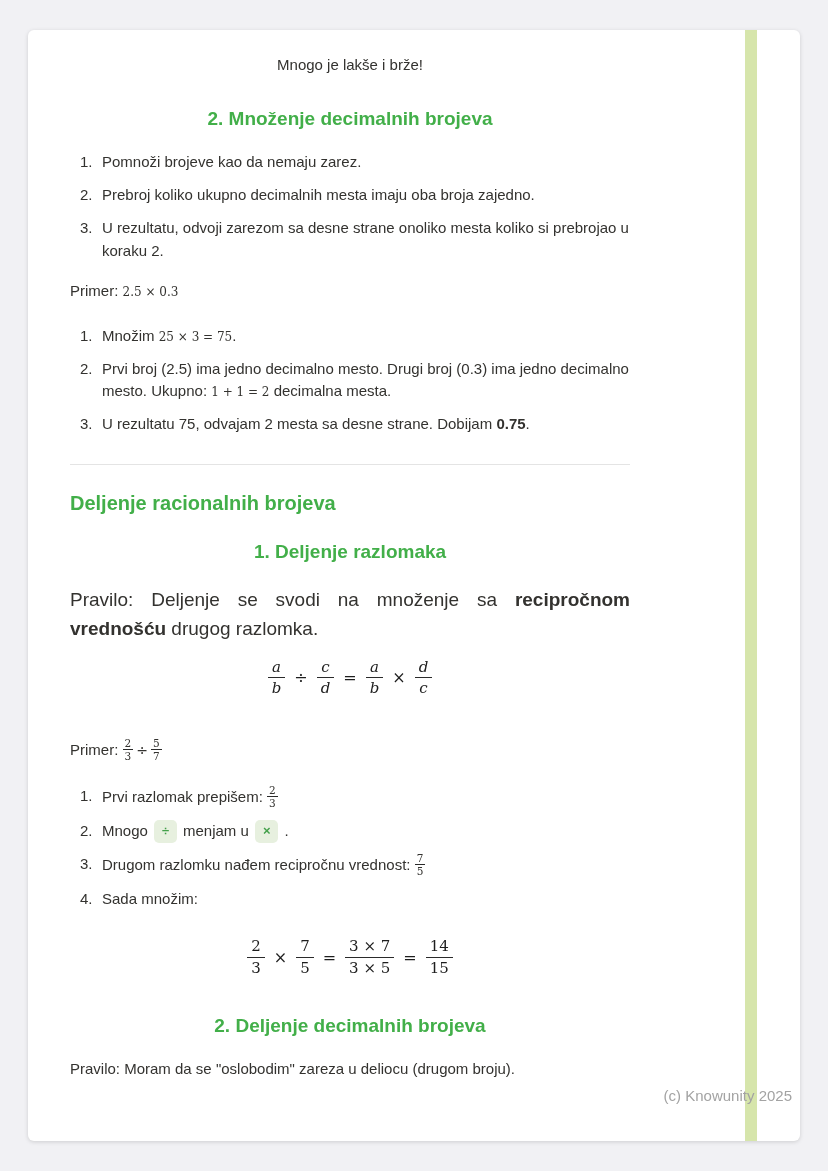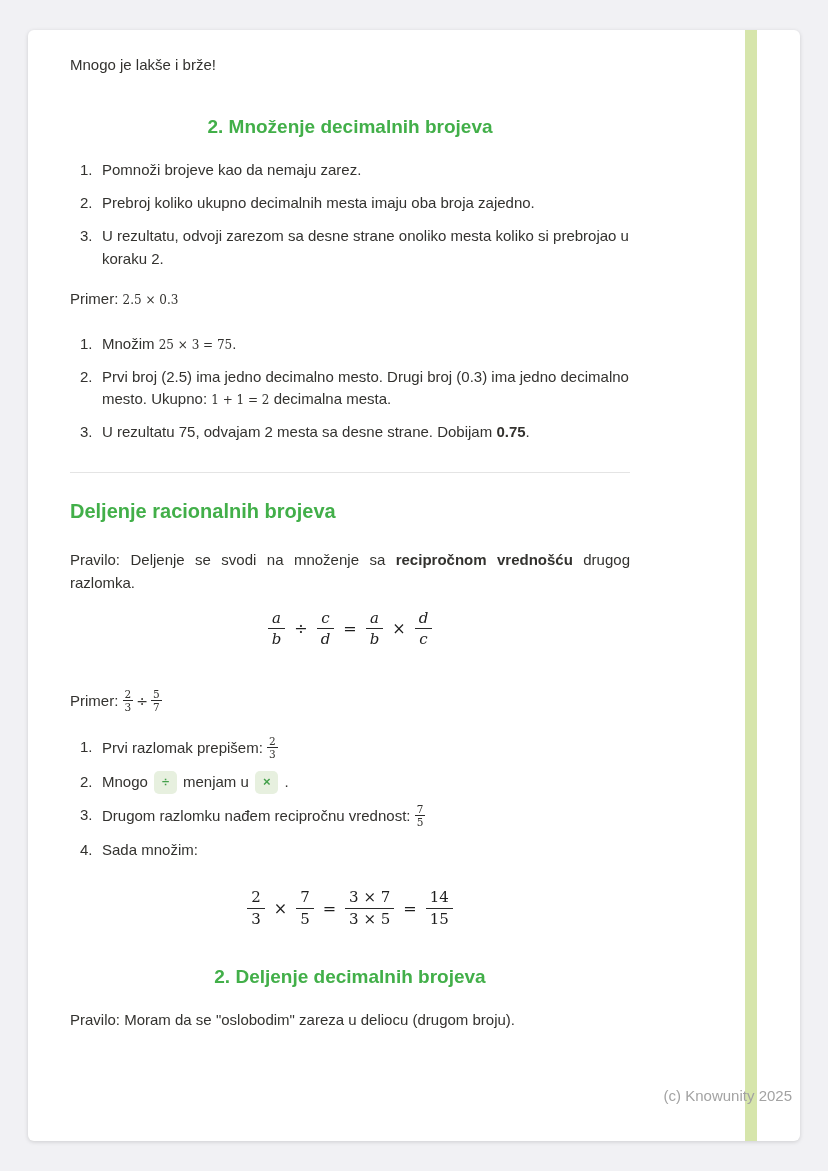--- a/index.html
+++ b/index.html
@@ -18,31 +18,31 @@
   .stripe {
     position:absolute; top:0; bottom:0; right:43px; width:12px;
     background:var(--stripe,#d6e5ab);
   }
   .content {
     position:absolute; inset:0; padding:24px 170px 0 42px;
   }
   .p { font-size:15px; line-height:1.5; }
   .h-sub { color:var(--accent,#42af49); font-size:19px; font-weight:700; margin:0 0 20px; line-height:1.3;text-align:center; }
   .h-main { color:var(--accent,#42af49); font-size:20px; font-weight:700; margin:8px 0 24px; line-height:1.25; }
-  .intro { margin:0 0 38px; }
+  .intro { margin:0 0 30px;text-align:center; }
   .olist { margin:0 0 6px; }
   .li { display:flex; margin:0 0 10px 10px; font-size:15px; line-height:1.52; }
   .num { flex:none; width:22px; }
   .li-text { flex:1; }
   .primer { font-size:15px; line-height:1.5; margin:18px 0 22px; }
   .em { }
   .imath { font-family:"DejaVu Serif","Liberation Serif",serif; font-size:12px; }
   .b { font-weight:700; }
   .divider { border:none; border-top:1px solid #e4e4e4; margin:28px 0 26px; }
-  .rule { font-size:15px; line-height:1.55; text-align:justify; margin:0 0 14px; }
+  .rule { font-size:19px; line-height:1.55; text-align:justify; margin:0 0 14px; }
   .mrow {
     display:flex; align-items:center; justify-content:center;
     font-family:"DejaVu Serif","Liberation Serif",serif;
     font-size:16px; color:#1d1d1d; margin:14px 0 40px;
   }
   .mrow .op { margin:0 9px; }
   .frac { display:inline-flex; flex-direction:column; text-align:center; vertical-align:middle; line-height:1.25; }
   .frac .fn { display:block; padding:0 4px 1px; border-bottom:1px solid #2a2a2a; }
   .frac .fd { display:block; padding:1px 4px 0; }
   .mrow .frac { font-size:15px; }
@@ -104,20 +104,21 @@
         <div class="li">
           <span class="num">3.</span>
           <span class="li-text"><span>U rezultatu 75, odvajam 2 mesta sa desne strane. Dobijam </span><span class="b">0.75</span><span>.</span></span>
         </div>
       </div>
 
       <hr class="divider">
 
       <h1 class="h-main">Deljenje racionalnih brojeva</h1>
 
+      <h2 class="h-sub">1. Deljenje razlomaka</h2>
 
       <p class="rule"><span>Pravilo: Deljenje se svodi na množenje sa </span><span class="b">recipročnom vrednošću</span><span> drugog razlomka.</span></p>
 
       <div class="mrow">
         <span class="frac">
             <span class="fn var">a</span>
             <span class="fd var">b</span>
           </span>
         <span class="op">÷</span>
         <span class="frac">

